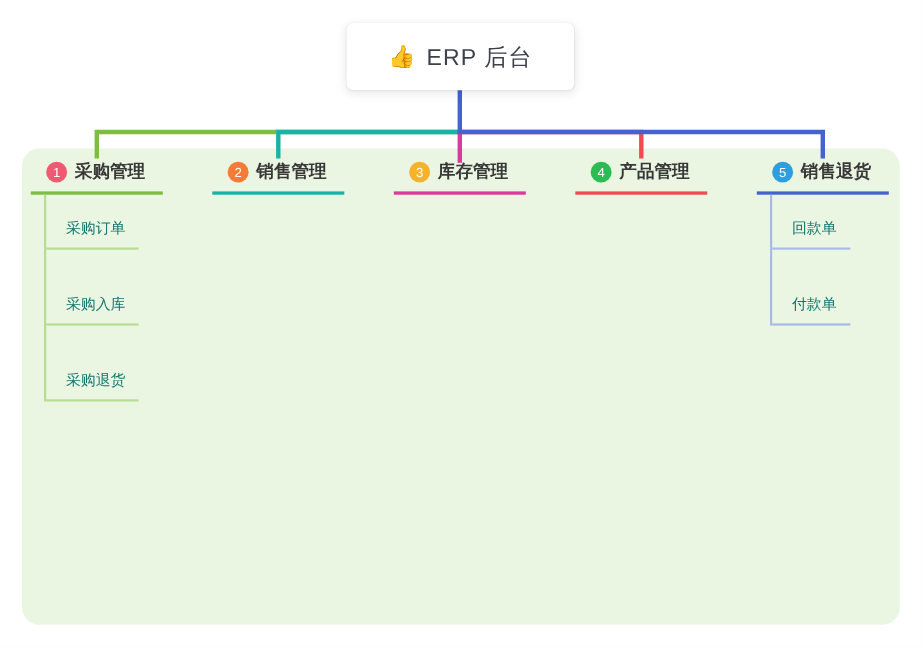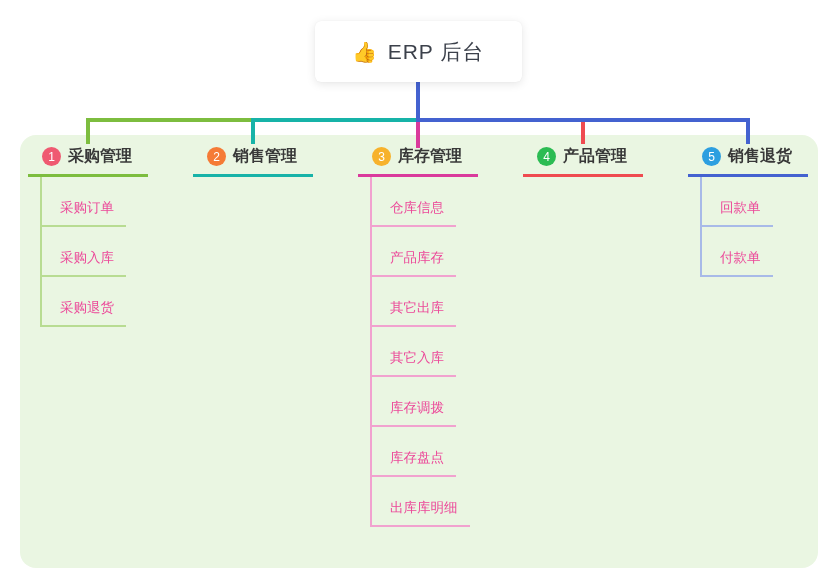--- a/index.html
+++ b/index.html
@@ -29,25 +29,25 @@
     border-bottom:3px solid var(--main);
     font-size:16px;font-weight:600;color:#383838;white-space:nowrap;
   }
   .badge{
     width:19px;height:19px;border-radius:50%;flex:0 0 19px;
     background:var(--badge);color:#ffffff;
     display:flex;align-items:center;justify-content:center;
     font-size:12px;font-weight:400;
   }
   .children{margin-left:12px;border-left:2px solid var(--light);}
-  .child{height:50px;display:flex;align-items:flex-end;}
+  .child{height:69px;display:flex;align-items:flex-end;}
   .child:first-child{height:50px;}
   .child > span{
     display:inline-block;white-space:nowrap;
-    font-size:13.5px;color:#ec4899;
+    font-size:13.5px;color:#0f766e;
     padding:0 12px 8px 18px;
     border-bottom:2px solid var(--light);
   }
 </style>
 </head>
 <body>
 
 <div class="stage">
   <div class="panel"></div>
   <svg id="connectors" viewBox="0 0 839 588">
@@ -84,43 +84,20 @@
     <div class="branch-title">
       <span class="badge">2</span>
       <span class="btext">销售管理</span>
     </div>
   </div>
       <div class="branch" style="left: 358px; --main: #da3a9c; --light: #f1a2cf; --badge: #f7b22c;">
     <div class="branch-title">
       <span class="badge">3</span>
       <span class="btext">库存管理</span>
     </div>
-    <div class="children">
-          <div class="child">
-            <span>仓库信息</span>
-          </div>
-          <div class="child">
-            <span>产品库存</span>
-          </div>
-          <div class="child">
-            <span>其它出库</span>
-          </div>
-          <div class="child">
-            <span>其它入库</span>
-          </div>
-          <div class="child">
-            <span>库存调拨</span>
-          </div>
-          <div class="child">
-            <span>库存盘点</span>
-          </div>
-          <div class="child">
-            <span>出库库明细</span>
-          </div>
-        </div>
   </div>
       <div class="branch" style="left: 523px; --main: #ef4b50; --light: #f7adad; --badge: #2cbc53;">
     <div class="branch-title">
       <span class="badge">4</span>
       <span class="btext">产品管理</span>
     </div>
   </div>
       <div class="branch" style="left: 688px; --main: #4462d0; --light: #a8bae8; --badge: #2d9fe0;">
     <div class="branch-title">
       <span class="badge">5</span>

